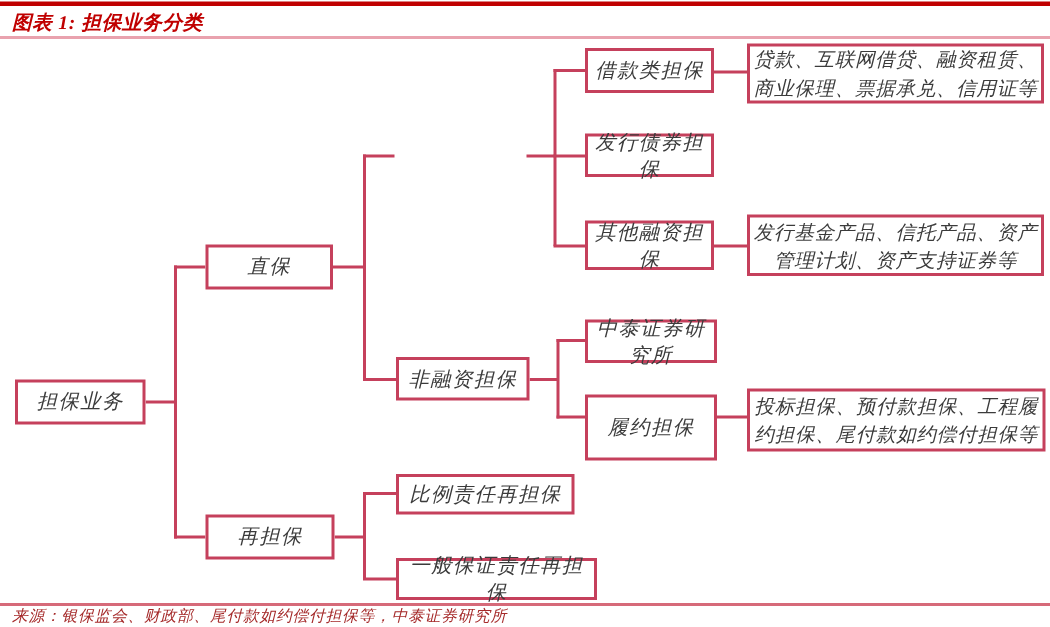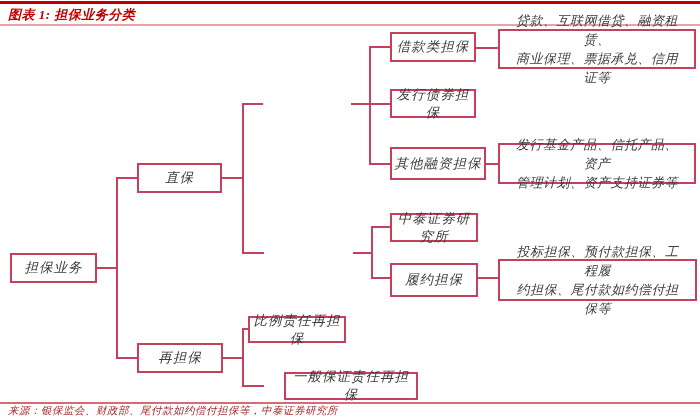--- a/index.html
+++ b/index.html
@@ -23,21 +23,21 @@
   }
   .node{
     position:absolute;box-sizing:border-box;
     border:2px solid #c5405c;background:#fff;
     display:flex;align-items:center;justify-content:center;
     font-size:13.5px;font-style:italic;color:#3b3b3b;
     letter-spacing:1px;text-align:center;z-index:2;
   }
   .desc{
     font-size:13px;line-height:19px;letter-spacing:0.5px;
-    white-space:pre-line;padding:1px 12px;
+    white-space:pre-line;padding:1px 2px;
   }
   .line{position:absolute;background:#c5405c;z-index:1;}
   .h{height:1.5px;}
   .v{width:1.5px;}
 </style>
 </head>
 <body>
 
 <div class="canvas">
 
@@ -73,30 +73,31 @@
   <div class="line h" style="left:223px;top:357px;width:20px;"></div>
   <div class="line v" style="left:242px;top:328px;height:58px;"></div>
   <div class="line h" style="left:242px;top:328px;width:22px;"></div>
   <div class="line h" style="left:242px;top:385px;width:22px;"></div>
 
   <div class="node" style="left:10px;top:253px;width:87px;height:30px;">担保业务</div>
 
   <div class="node" style="left:137px;top:163px;width:85px;height:30px;">直保</div>
   <div class="node" style="left:137px;top:343px;width:86px;height:30px;">再担保</div>
 
+  <div class="node" style="left:264px;top:238px;width:89px;height:29px;">非融资担保</div>
 
-  <div class="node" style="left:248px;top:316px;width:98px;height:27px;">比例责任再担保</div>
-  <div class="node" style="left:264px;top:372px;width:134px;height:28px;margin-left:20px;">一般保证责任再担保</div>
+  <div class="node" style="left:264px;top:316px;width:119px;height:27px;">比例责任再担保</div>
+  <div class="node" style="left:264px;top:372px;width:134px;height:28px;">一般保证责任再担保</div>
 
   <div class="node" style="left:390px;top:32px;width:86px;height:30px;">借款类担保</div>
   <div class="node" style="left:390px;top:89px;width:86px;height:29px;">发行债券担保</div>
-  <div class="node" style="left:390px;top:147px;width:96px;height:33px;">其他融资担保</div>
+  <div class="node" style="left:390px;top:147px;width:86px;height:33px;">其他融资担保</div>
 
   <div class="node" style="left:390px;top:213px;width:88px;height:29px;">中泰证券研究所</div>
-  <div class="node" style="left:390px;top:263px;width:88px;height:34px;">履约担保</div>
+  <div class="node" style="left:390px;top:263px;width:88px;height:44px;">履约担保</div>
 
   <div class="node desc" style="left:498px;top:29px;width:198px;height:40px;">贷款、互联网借贷、融资租赁、
 商业保理、票据承兑、信用证等</div>
   <div class="node desc" style="left:498px;top:143px;width:198px;height:41px;">发行基金产品、信托产品、资产
 管理计划、资产支持证券等</div>
   <div class="node desc" style="left:498px;top:259px;width:199px;height:42px;text-align:center;">投标担保、预付款担保、工程履
 约担保、尾付款如约偿付担保等</div>
 
   <div class="rule rule-foot"></div>
   <div class="source">来源：银保监会、财政部、尾付款如约偿付担保等，中泰证券研究所</div>

